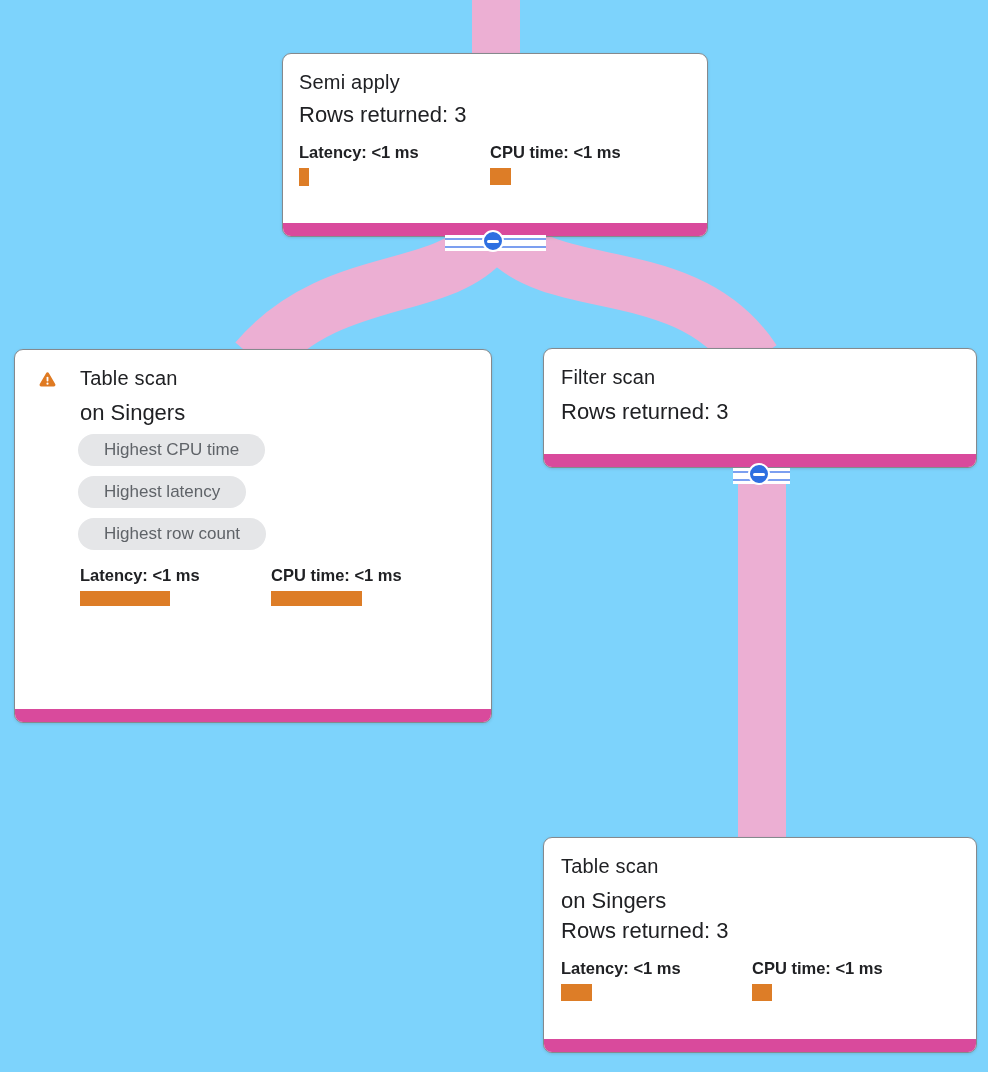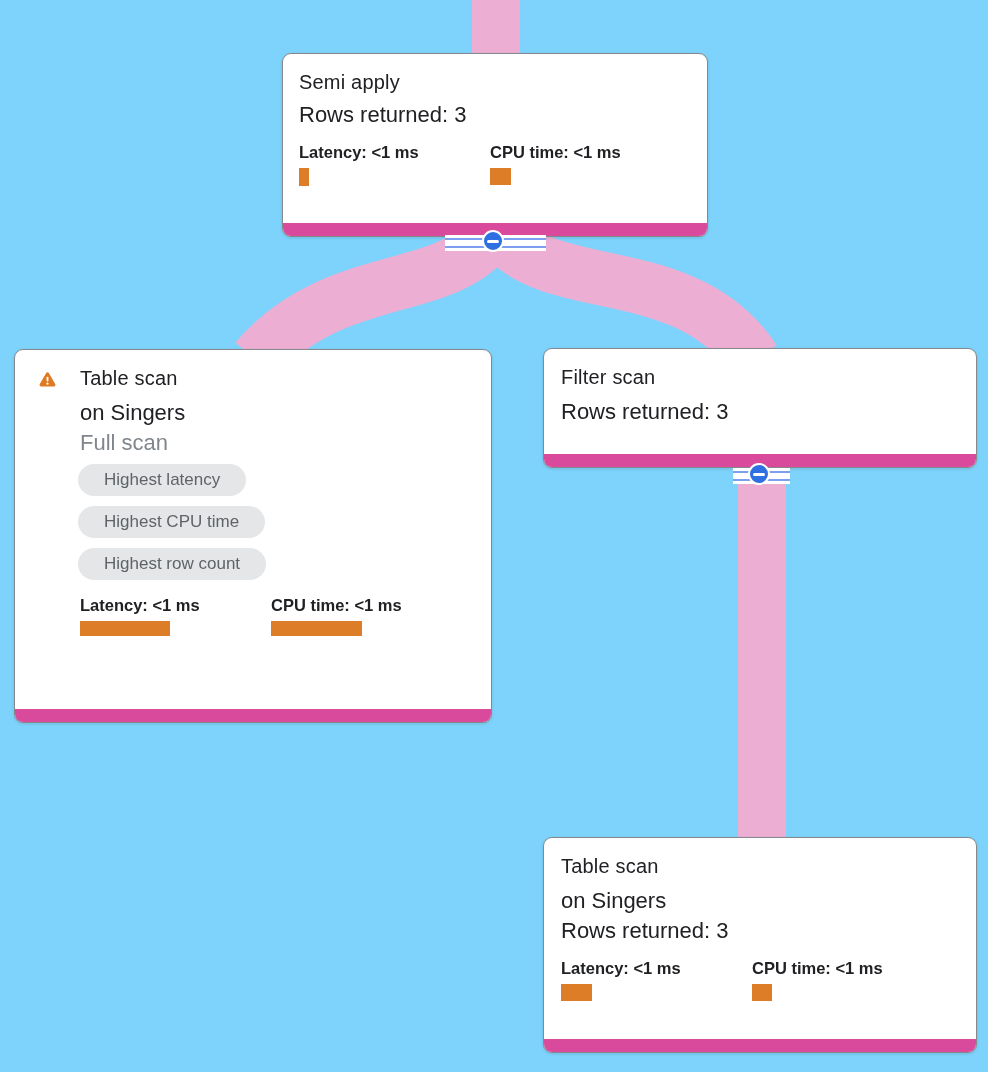--- a/index.html
+++ b/index.html
@@ -107,27 +107,26 @@
   <section class="node" id="node-singers">
     <div class="node-header">
       <svg class="warning-svg" width="23" height="20" viewBox="0 0 24 24">
         <path fill="#df7a22" d="M13.73 4.99c-.77-1.33-2.69-1.33-3.46 0L2.74 18c-.77 1.33.19 3 1.73 3h15.06c1.54 0 2.5-1.67 1.73-3L13.73 4.99z"></path>
         <rect x="10.9" y="9.2" width="2.2" height="5.8" rx="1.1" fill="#ffffff"></rect>
         <circle cx="12" cy="17.6" r="1.3" fill="#ffffff"></circle>
       </svg>
       <h2 class="node-title">Table scan</h2>
     </div>
     <div class="node-line indent">on Singers</div>
-    <div class="node-line indent muted">Full scan</div>
     <div class="badges">
       <div class="badge-row">
-        <span class="badge">Highest latency</span>
+        <span class="badge">Highest CPU time</span>
       </div>
       <div class="badge-row">
-        <span class="badge">Highest CPU time</span>
+        <span class="badge">Highest latency</span>
       </div>
       <div class="badge-row">
         <span class="badge">Highest row count</span>
       </div>
     </div>
     <div class="metrics indent">
       <div class="metric">
         <div class="metric-label">Latency: &lt;1 ms</div>
         <div class="metric-bar" style="width:90px;height:15px"></div>
       </div>

